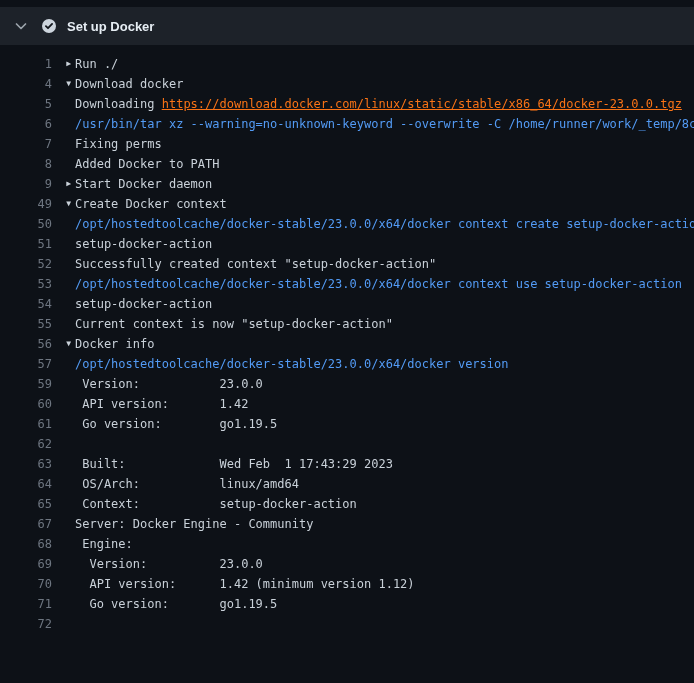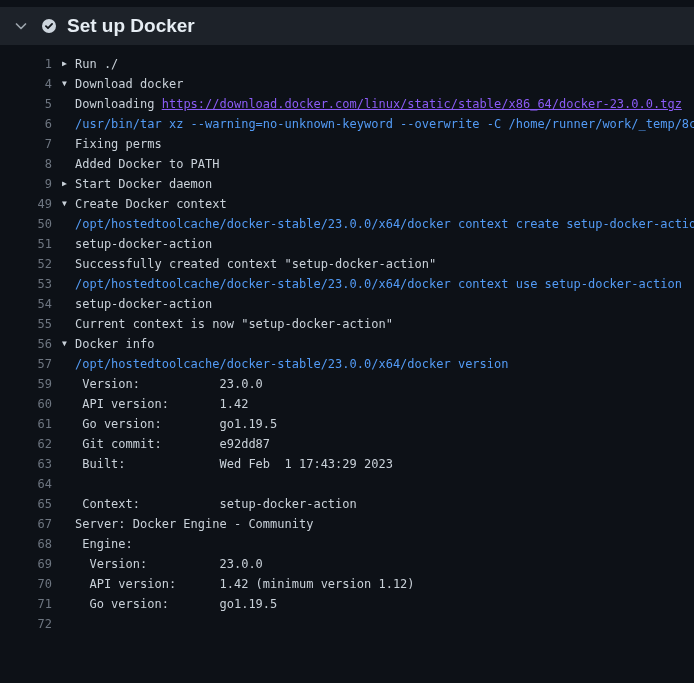--- a/index.html
+++ b/index.html
@@ -17,21 +17,21 @@
     margin-top: 7px;
     padding: 0 13px;
     background: #1d2229;
     cursor: pointer;
   }
   .chev-icon { width: 16px; height: 16px; display: inline-flex; flex: 0 0 16px; }
   .status-icon { width: 16px; height: 16px; display: inline-flex; flex: 0 0 16px; margin-left: 12px; }
   .step-title {
     margin-left: 10px;
     font-family: "Liberation Sans", sans-serif;
-    font-size: 19px;
+    font-size: 13px;
     font-weight: 600;
     color: #e6edf3;
     white-space: nowrap;
   }
   .log-area {
     padding-top: 9px;
     background: #0d1117;
   }
   .log-line {
     display: flex;
@@ -46,33 +46,33 @@
     color: #6e7681;
     cursor: pointer;
     user-select: none;
   }
   .line-content {
     color: #c9d1d9;
     white-space: pre;
     overflow: hidden;
   }
   .line-content.indent { margin-left: 23px; }
-  .line-content.group { margin-left: 10px; cursor: pointer; }
+  .line-content.group { margin-left: 10px; cursor: pointer; text-align: right; }
   .line-content.command { color: #539bf5; }
   .marker {
     display: inline-block;
     width: 9px;
     margin-right: 4px;
     font-size: 8px;
     color: #c9d1d9;
     vertical-align: middle;
     transform: translateY(-1px);
   }
   .log-link {
-    color: #8b5cf6;
+    color: #f97316;
     text-decoration: underline;
     cursor: pointer;
   }
 </style>
 </head>
 <body>
 
 <div class="step-header">
   <span class="chev-icon">
     <svg width="16" height="16" viewBox="0 0 16 16">
@@ -102,23 +102,23 @@
       <div class="log-line"><span class="line-num">51</span><span class="line-content indent">setup-docker-action</span></div>
       <div class="log-line"><span class="line-num">52</span><span class="line-content indent">Successfully created context "setup-docker-action"</span></div>
       <div class="log-line"><span class="line-num">53</span><span class="line-content indent command">/opt/hostedtoolcache/docker-stable/23.0.0/x64/docker context use setup-docker-action</span></div>
       <div class="log-line"><span class="line-num">54</span><span class="line-content indent">setup-docker-action</span></div>
       <div class="log-line"><span class="line-num">55</span><span class="line-content indent">Current context is now "setup-docker-action"</span></div>
       <div class="log-line"><span class="line-num">56</span><span class="line-content group"><span class="marker">▼</span><span>Docker info</span></span></div>
       <div class="log-line"><span class="line-num">57</span><span class="line-content indent command">/opt/hostedtoolcache/docker-stable/23.0.0/x64/docker version</span></div>
       <div class="log-line"><span class="line-num">59</span><span class="line-content indent"> Version:           23.0.0</span></div>
       <div class="log-line"><span class="line-num">60</span><span class="line-content indent"> API version:       1.42</span></div>
       <div class="log-line"><span class="line-num">61</span><span class="line-content indent"> Go version:        go1.19.5</span></div>
-      <div class="log-line"><span class="line-num">62</span><span class="line-content indent"> Git commit:        e92dd87</span></div>
+      <div class="log-line"><span class="line-num">62</span></div>
       <div class="log-line"><span class="line-num">63</span><span class="line-content indent"> Built:             Wed Feb  1 17:43:29 2023</span></div>
-      <div class="log-line"><span class="line-num">64</span></div>
+      <div class="log-line"><span class="line-num">64</span><span class="line-content indent"> OS/Arch:           linux/amd64</span></div>
       <div class="log-line"><span class="line-num">65</span><span class="line-content indent"> Context:           setup-docker-action</span></div>
       <div class="log-line"><span class="line-num">67</span><span class="line-content indent">Server: Docker Engine - Community</span></div>
       <div class="log-line"><span class="line-num">68</span><span class="line-content indent"> Engine:</span></div>
       <div class="log-line"><span class="line-num">69</span><span class="line-content indent">  Version:          23.0.0</span></div>
       <div class="log-line"><span class="line-num">70</span><span class="line-content indent">  API version:      1.42 (minimum version 1.12)</span></div>
       <div class="log-line"><span class="line-num">71</span><span class="line-content indent">  Go version:       go1.19.5</span></div>
       <div class="log-line"><span class="line-num">72</span></div>
     </div>
 </div>
 

